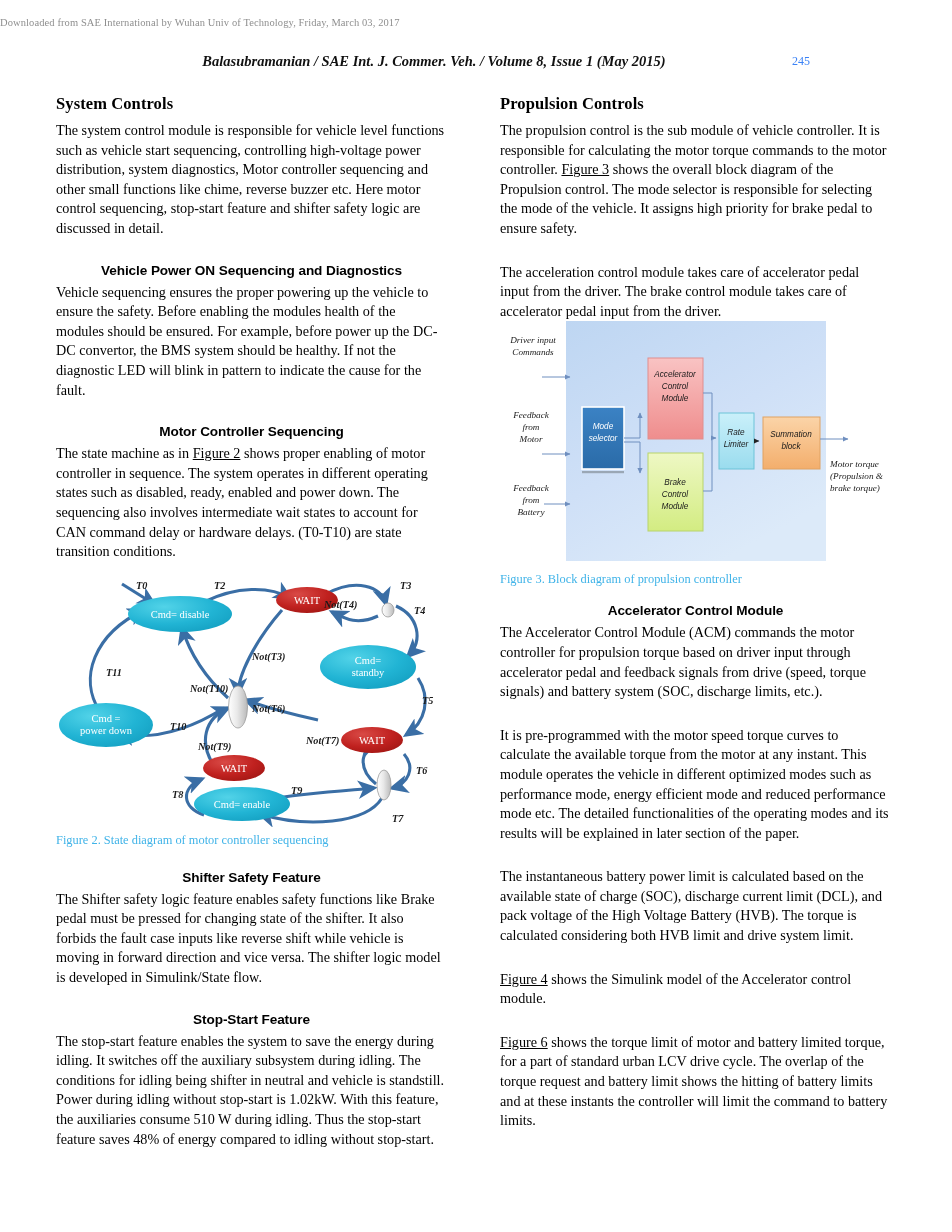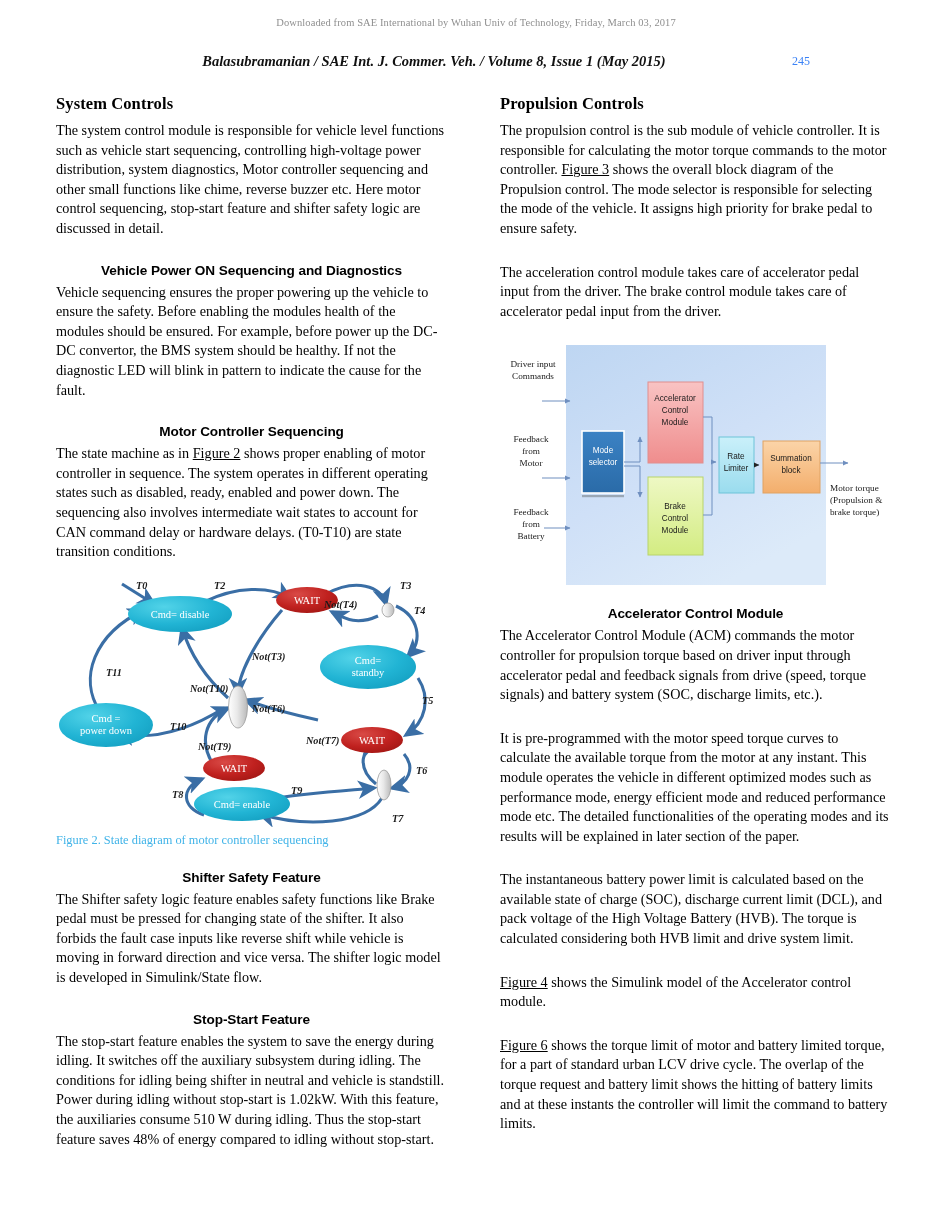--- a/index.html
+++ b/index.html
@@ -9,21 +9,21 @@
     background: #ffffff;
     font-family: "Liberation Serif", serif;
     color: #000;
     position: relative;
     overflow: hidden;
   }
   .page { position:relative; width:952px; height:1232px; }
 
   .dl-note {
     position:absolute; top:17px; left:0; width:952px;
-    text-align:center;
+    text-align:left;
     font-family:"Liberation Serif", serif;
     font-size:10.5px; color:#8f8f8f; letter-spacing:0.1px;
   }
   .run-head {
     position:absolute; top:53px; left:0; width:868px;
     font-family:"Liberation Serif", serif;
   }
   .run-head .rh-title {
     display:block; text-align:center; font-style:italic; font-weight:bold;
     font-size:14.5px; color:#111;
@@ -74,21 +74,21 @@
   .st-label {
     font-family:"Liberation Serif", serif;
     fill:#ffffff; font-size:10.5px; text-anchor:middle;
   }
   .t-label {
     font-family:"Liberation Serif", serif;
     font-style:italic; font-weight:bold; fill:#1a1a1a; font-size:10.2px;
   }
 
   
-  .fig3 { position:relative; width:391px; height:245px; margin-top:24px; }
+  .fig3 { position:relative; width:391px; height:245px; margin-top:0;font-style:italic; }
   .fig3 svg { position:absolute; left:0; top:0; }
   .blk-text {
     font-family:"Liberation Sans", sans-serif;
     font-size:8.2px; fill:#1a1a1a; text-anchor:middle;
   }
   .blk-text.white { fill:#ffffff; }
   .ext-text {
     font-family:"Liberation Serif", serif;
     font-size:9.2px; fill:#1a1a1a; text-anchor:middle;
   }
@@ -363,20 +363,21 @@
           </g>
 
           <g>
             <text class="ext-text left" x="330" y="146">Motor torque</text>
             <text class="ext-text left" x="330" y="158">(Propulsion  &amp;</text>
             <text class="ext-text left" x="330" y="170">brake torque)</text>
           </g>
         </svg>
       </div>
 
+      <p class="figcap">Figure 3. Block diagram of propulsion controller</p>
 
       <div class="spacer-16"></div>
       <h3 class="sub">Accelerator Control Module</h3>
       <p class="body">The Accelerator Control Module (ACM) commands the motor controller for propulsion torque based on driver input through accelerator pedal and feedback signals from drive (speed, torque signals) and battery system (SOC, discharge limits, etc.).</p>
 
       <div class="spacer-10"></div>
       <p class="body">It is pre-programmed with the motor speed torque curves to calculate the available torque from the motor at any instant. This module operates the vehicle in different optimized modes such as performance mode, energy efficient mode and reduced performance mode etc. The detailed functionalities of the operating modes and its results will be explained in later section of the paper.</p>
 
       <div class="spacer-10"></div>
       <p class="body">The instantaneous battery power limit is calculated based on the available state of charge (SOC), discharge current limit (DCL), and pack voltage of the High Voltage Battery (HVB). The torque is calculated considering both HVB limit and drive system limit.</p>

